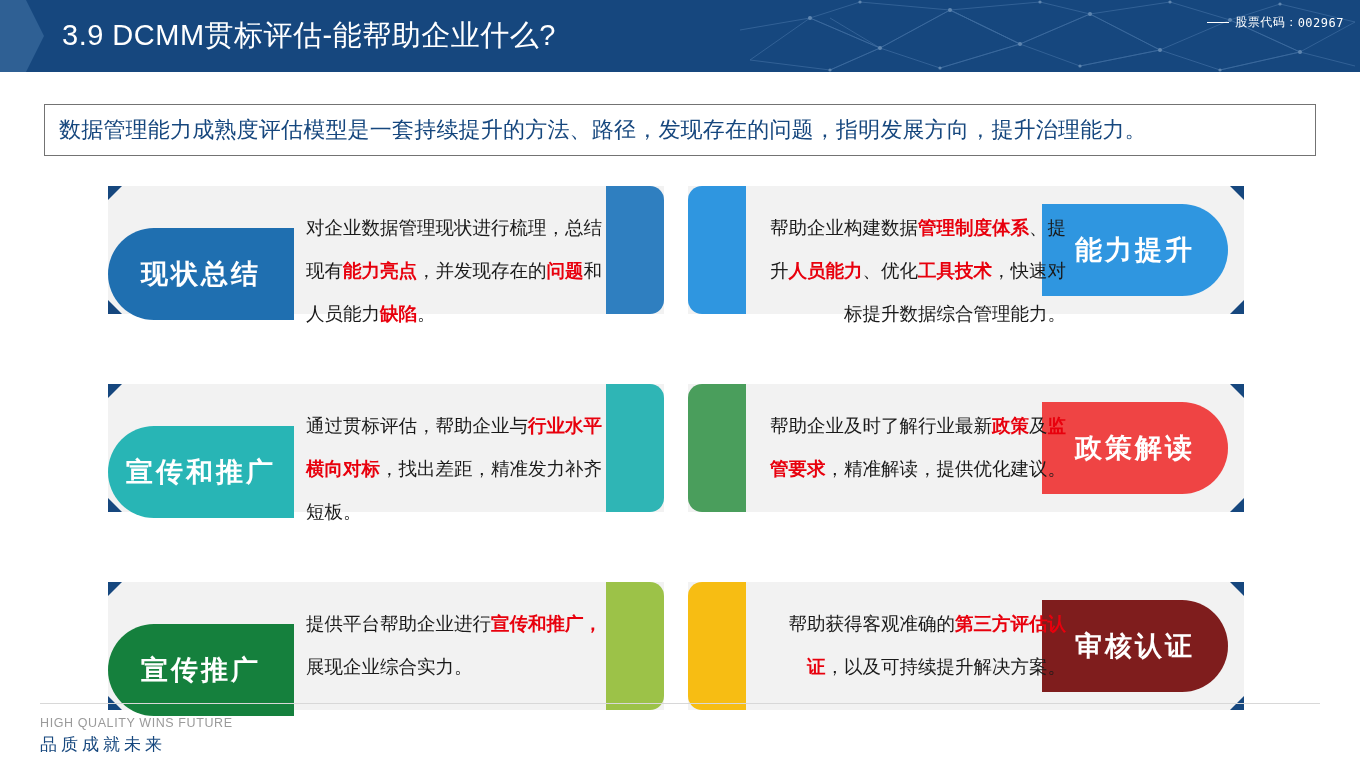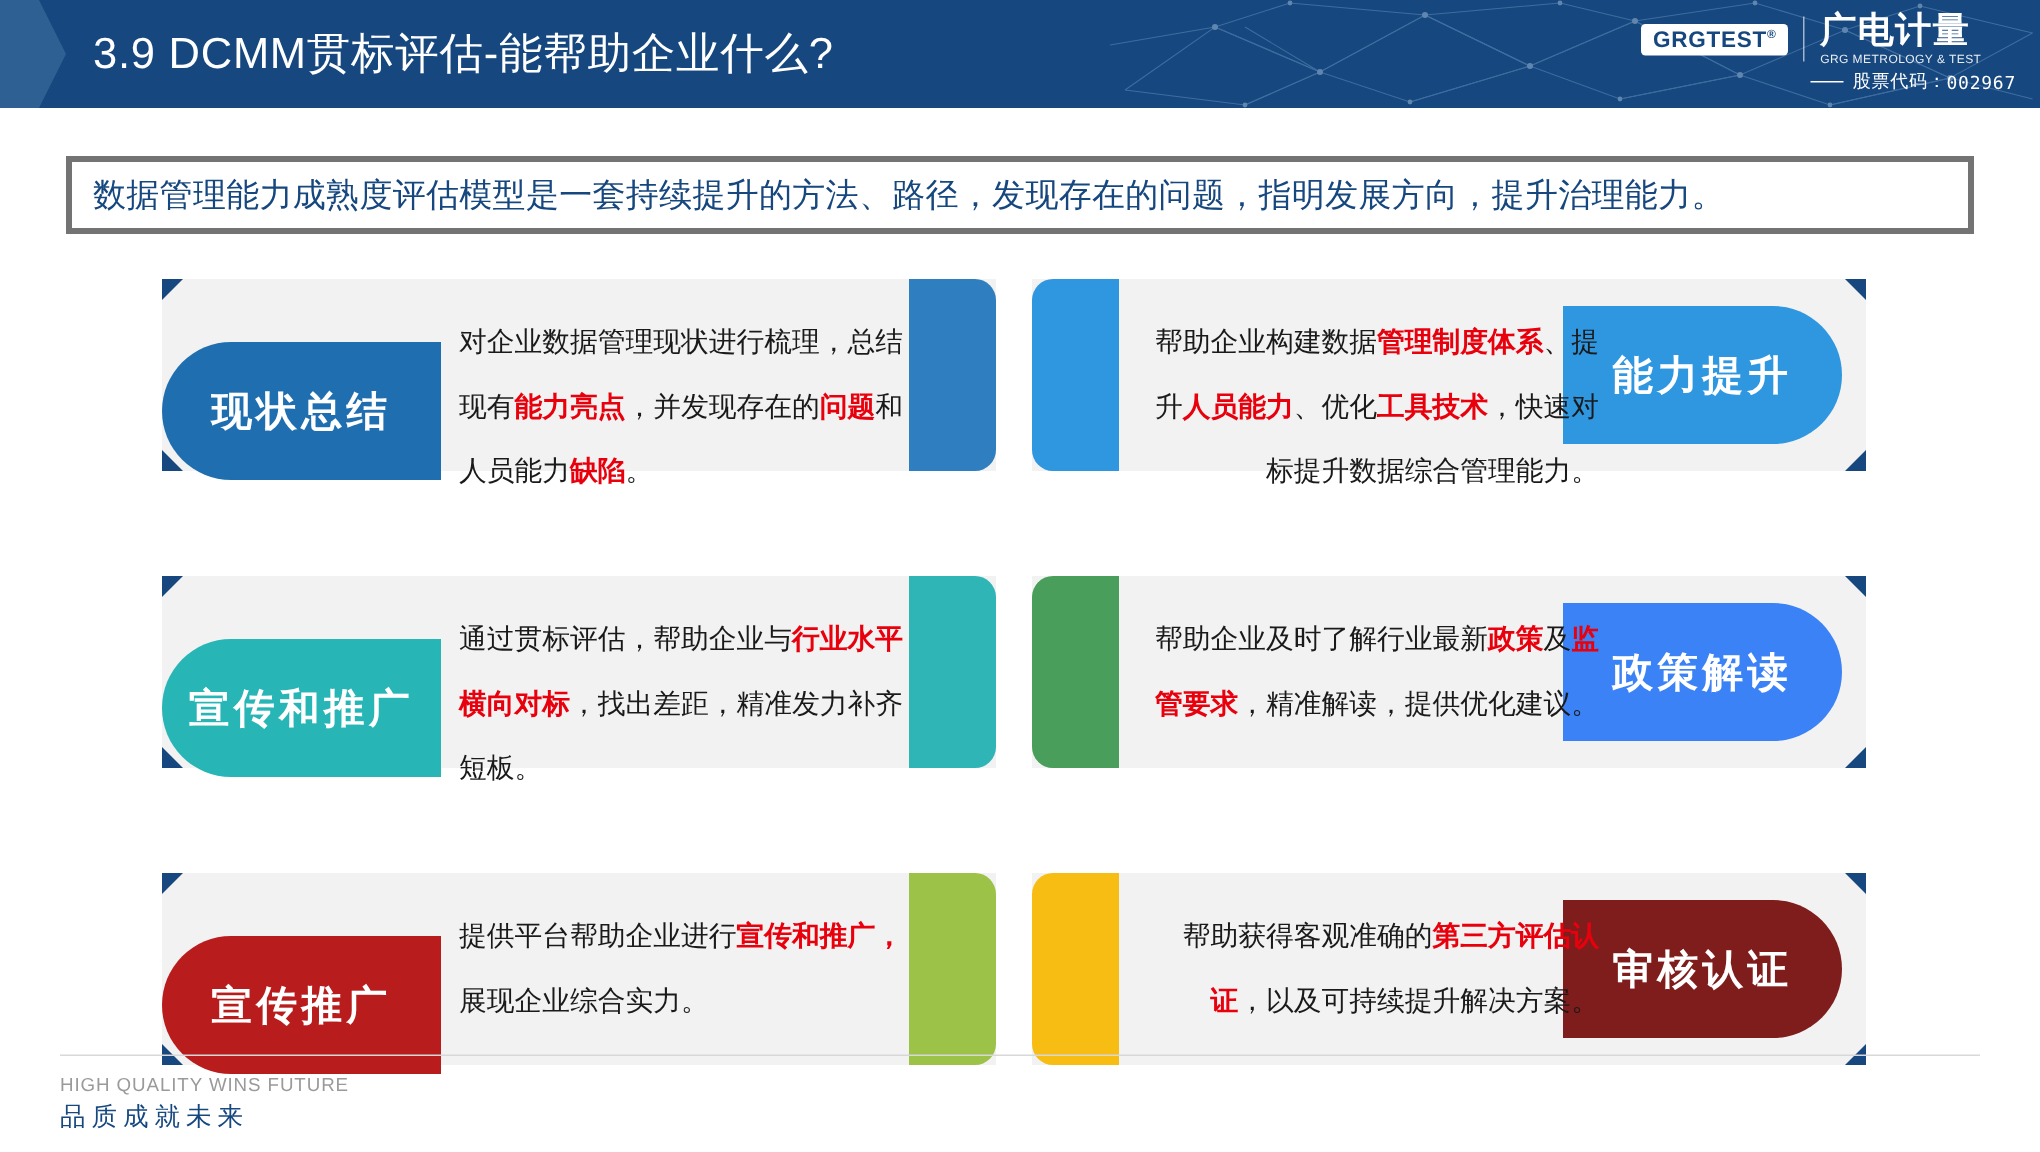--- a/index.html
+++ b/index.html
@@ -99,21 +99,21 @@
     height: 1px;
     background: #fff;
     margin-right: 6px;
   }
 
   
   .banner {
     position: absolute;
     left: 44px; top: 104px;
     width: 1272px; height: 52px;
-    border: 4px solid #737373;
+    border: 1px solid #737373;
     box-sizing: border-box;
     display: flex;
     align-items: center;
     padding-left: 14px;
   }
   .banner-text {
     font-size: 22px;
     color: #16477e;
     letter-spacing: .2px;
     white-space: nowrap;
@@ -267,28 +267,20 @@
       <circle cx="120" cy="2" r="1.6"></circle>
         <circle cx="300" cy="2" r="1.6"></circle>
       <circle cx="430" cy="2" r="1.6"></circle>
         <circle cx="540" cy="4" r="1.6"></circle>
     </g>
   </svg>
   <div class="header-arrow"></div>
   <div class="header-title">3.9 DCMM贯标评估-能帮助企业什么?</div>
 
   <div class="logo-box">
-    <div class="logo-row">
-      <span class="logo-badge"><span>GRGTEST</span><span class="tm">®</span></span>
-      <span class="logo-sep"></span>
-      <span>
-        <div class="logo-cn">广电计量</div>
-        <div class="logo-en">GRG METROLOGY &amp; TEST</div>
-      </span>
-    </div>
     <div class="logo-stock">
       <span class="dash"></span>
       <span>股票代码：</span>
       <span>002967</span>
     </div>
   </div>
 </div>
 
 <div class="banner">
   <div class="banner-text">数据管理能力成熟度评估模型是一套持续提升的方法、路径，发现存在的问题，指明发展方向，提升治理能力。</div>
@@ -325,33 +317,33 @@
       <div class="accent" style="background:#2fb5b5"></div>
       <div class="pill" style="background:#28b5b5">宣传和推广</div>
       <div class="body-text">通过贯标评估，帮助企业与<span class="hl">行业水平横向对标</span>，找出差距，精准发力补齐短板。</div>
     </div>
 
     <div class="card right">
       <div class="card-bg"></div>
       <div class="corner tr"></div>
       <div class="corner br"></div>
       <div class="accent" style="background:#4a9e5c"></div>
-      <div class="pill" style="background:#3b82f6">政策解读</div>
+      <div class="pill" style="background:#ef4444">政策解读</div>
       <div class="body-text">帮助企业及时了解行业最新<span class="hl">政策</span>及<span class="hl">监管要求</span>，精准解读，提供优化建议。</div>
     </div>
   </div>
 
   <div class="row">
 
     <div class="card left">
       <div class="card-bg"></div>
       <div class="corner tl"></div>
       <div class="corner bl"></div>
       <div class="accent" style="background:#9cc248"></div>
-      <div class="pill" style="background:#b91c1c">宣传推广</div>
+      <div class="pill" style="background:#15803d">宣传推广</div>
       <div class="body-text">提供平台帮助企业进行<span class="hl">宣传和推广，</span>展现企业综合实力。</div>
     </div>
 
     <div class="card right">
       <div class="card-bg"></div>
       <div class="corner tr"></div>
       <div class="corner br"></div>
       <div class="accent" style="background:#f7bd13"></div>
       <div class="pill" style="background:#7f1d1d">审核认证</div>
       <div class="body-text">帮助获得客观准确的<span class="hl">第三方评估认证</span>，以及可持续提升解决方案。</div>

